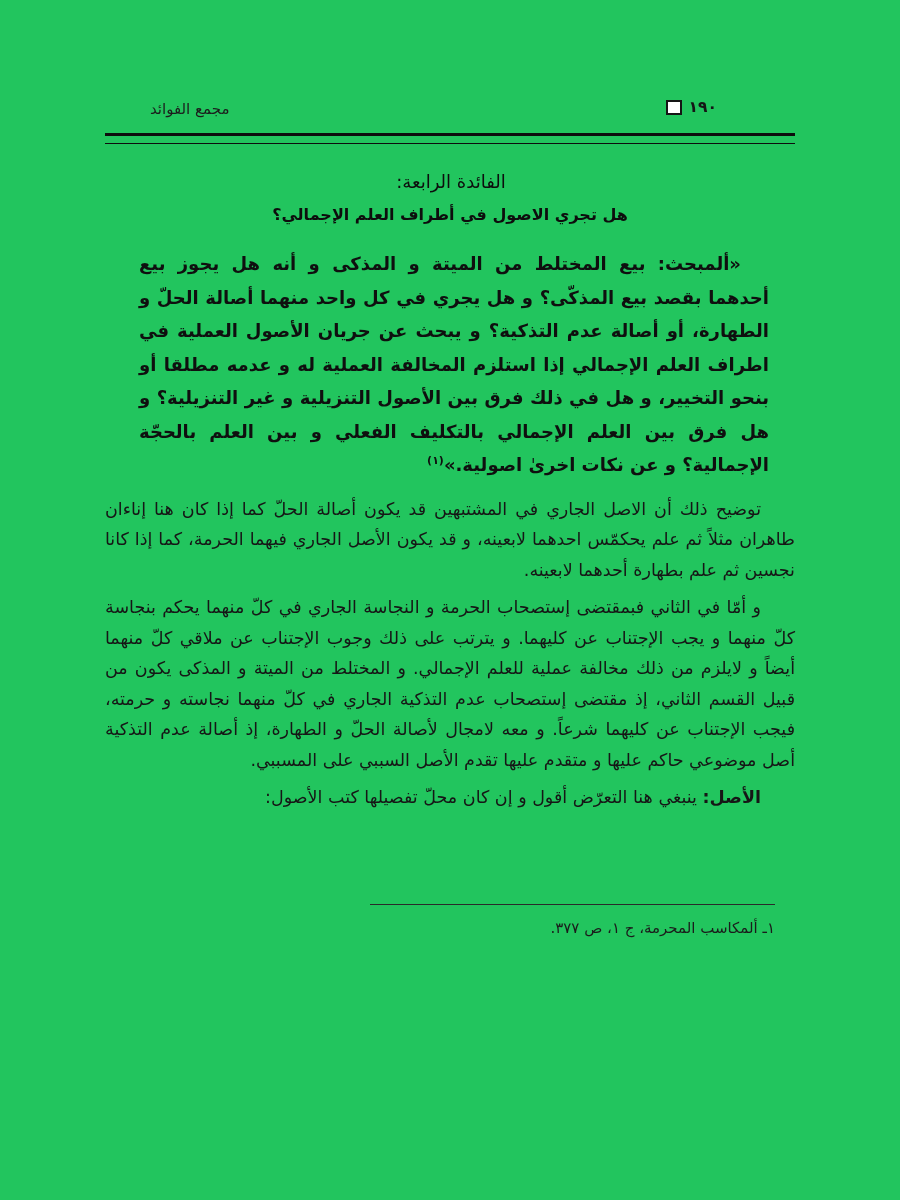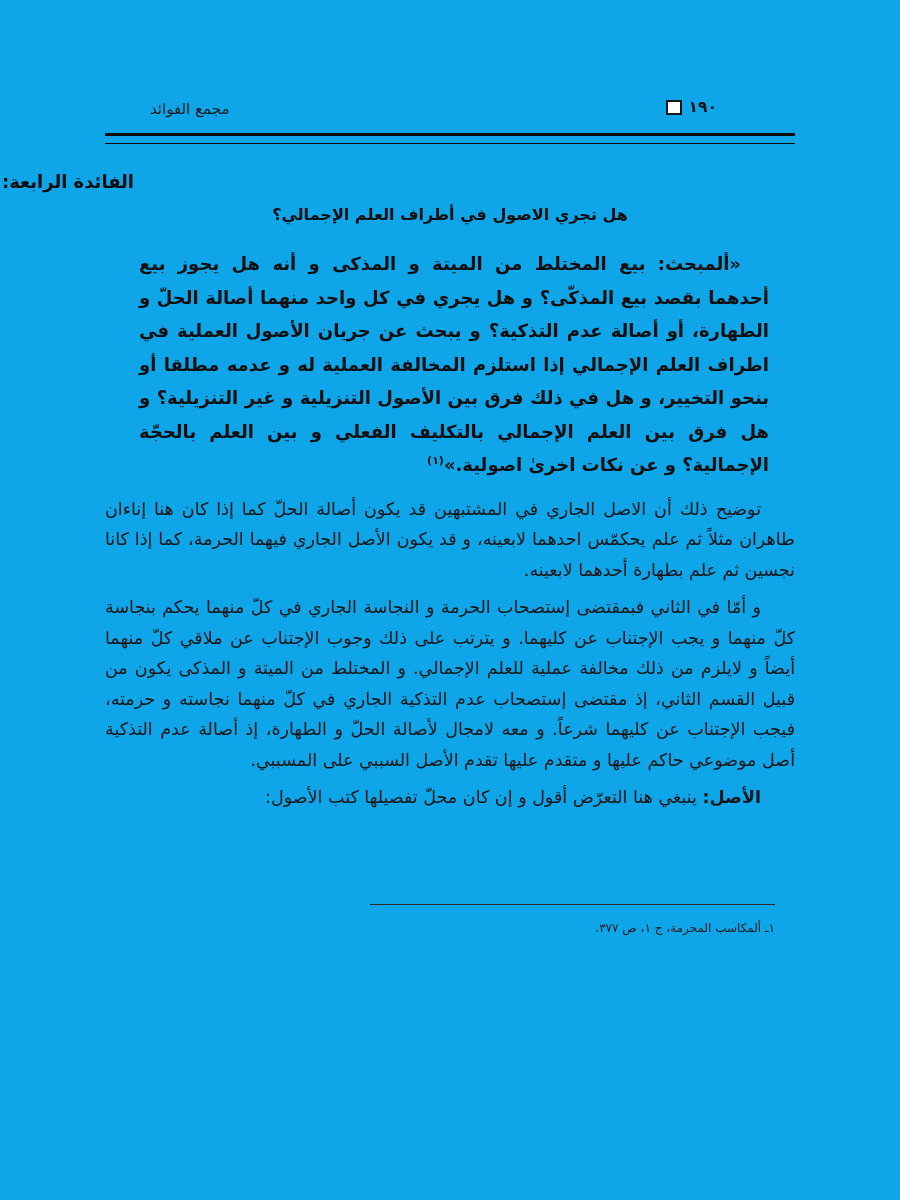--- a/index.html
+++ b/index.html
@@ -1,20 +1,20 @@
 <!DOCTYPE html>
 <html lang="ar" dir="rtl"><head>
 <meta charset="utf-8">
 <style>
   html,body{margin:0;padding:0;background:#e8e8e8;}
   .page{
     position:relative;
     width:900px;height:1200px;
     margin:0 auto;
-    background:#0ea5e9;
+    background:#22c55e;
     font-family:"DejaVu Sans",sans-serif;
     color:#111;
     direction:rtl;
     overflow:hidden;
   }
   
   .running-header{
     position:absolute;top:98px;left:105px;right:105px;height:30px;
   }
   .header-book-title{
@@ -31,21 +31,21 @@
     border:2.2px solid #151515;background:#fff;
   }
   .header-rule{
     position:absolute;top:133px;left:105px;right:105px;height:7px;
     border-top:3px solid #0d0d0d;
     border-bottom:1.6px solid #0d0d0d;
   }
   
   .section-title-1{
     position:absolute;top:171px;left:2px;right:0;
-    text-align:left;font-size:18px;font-weight:bold;color:#0d0d0d;
+    text-align:center;font-size:18px;font-weight:normal;color:#0d0d0d;
   }
   .section-title-2{
     position:absolute;top:205px;left:0;right:0;
     text-align:center;font-size:16px;font-weight:bold;color:#0d0d0d;
   }
   
   .body-col{
     position:absolute;top:247px;left:105px;width:690px;
   }
   p{margin:0;}
@@ -67,21 +67,21 @@
     margin-bottom:7px;
   }
   .lead-bold{font-weight:bold;}
   
   .footnote-rule{
     position:absolute;top:904px;right:125px;width:405px;height:0;
     border-top:1.8px solid #2a2a2a;
   }
   .footnote-text{
     position:absolute;top:916px;right:125px;left:105px;
-    text-align:right;font-size:12px;color:#1b1b1b;line-height:24px;
+    text-align:right;font-size:15px;color:#1b1b1b;line-height:24px;
   }
 </style>
 </head>
 <body>
 
 <div class="page">
 
   <div class="running-header">
     <span class="header-book-title">مجمع الفوائد</span>
     <span class="header-page">

